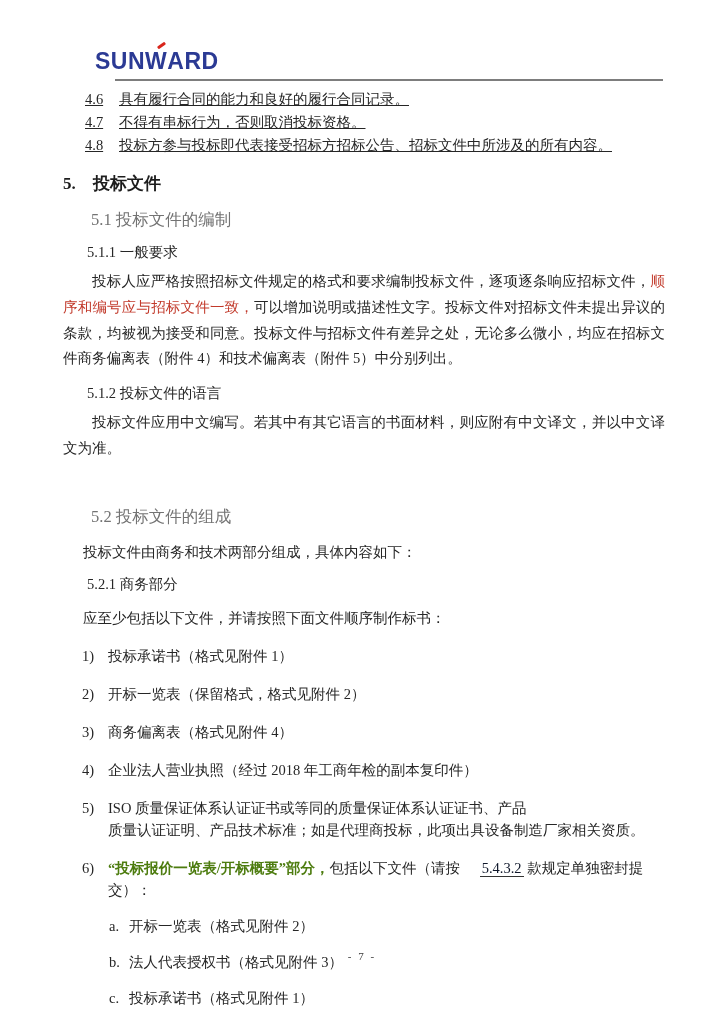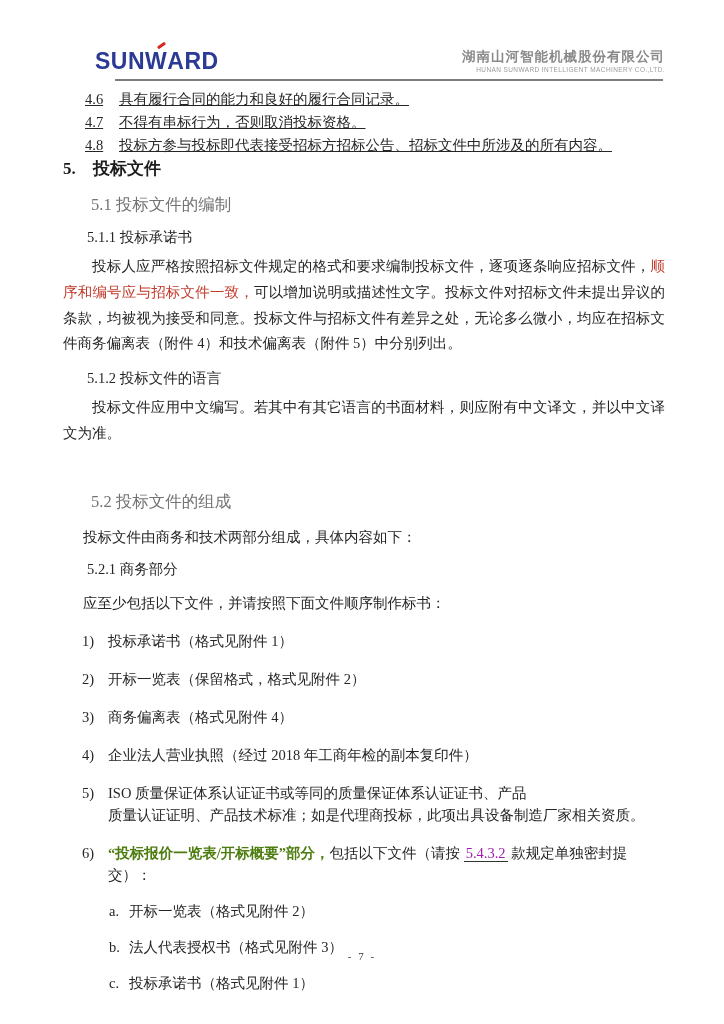--- a/index.html
+++ b/index.html
@@ -19,51 +19,47 @@
     font-size:13.5px;color:#8a8a8a;letter-spacing:1px;}
   .company-en{margin-top:3px;font-family:"Liberation Sans", sans-serif;
     font-size:6.5px;color:#9b9b9b;letter-spacing:0.4px;}
   .header-rule{position:absolute;top:79px;left:115px;width:548px;height:2px;
     background:#7d7d7d;}
   
   .content{position:absolute;top:88px;left:63px;width:602px;font-size:14.5px;}
   .clauses{margin-left:22px;}
   .clause{display:flex;line-height:23px;text-decoration:underline;}
   .clause .num{flex:0 0 34px;}
-  .h1{font-size:17px;font-weight:bold;color:#1c1c1c;}
+  .h1{margin-top:15px;font-size:17px;font-weight:bold;color:#1c1c1c;}
   .h1 .no{display:inline-block;width:30px;}
   .h2{margin-top:14px;margin-left:28px;font-size:16.5px;color:#737373;}
   .h3{margin-top:12px;margin-left:24px;font-size:14.5px;color:#262626;}
   .para{margin-top:7px;line-height:25.8px;text-align:justify;text-indent:2em;}
   .gap-lg{margin-top:44px;}
   .lead{margin-top:13px;margin-left:20px;line-height:22px;}
   .numlist{margin-left:19px;}
   .numitem{display:flex;margin-top:16px;line-height:22px;}
   .numitem .num{flex:0 0 26px;}
   .numitem .txt{flex:1;}
   .redbold{color:#4d7c0f;font-weight:bold;}
   .red{color:#c23a2b;}
-  .xref{color:#a21caf;border-bottom:1px solid #333;padding:0 2px;cursor:pointer;}
+  .xref{color:#0f172a;border-bottom:1px solid #333;padding:0 2px;cursor:pointer;margin-left:16px;}
   .sublist{margin-left:46px;}
   .subitem{display:flex;margin-top:14px;line-height:22px;}
   .subitem .num{flex:0 0 20px;}
   .pageno{position:absolute;bottom:62px;left:0;width:724px;text-align:center;
     font-size:11px;color:#3a3a3a;letter-spacing:2px;}
 </style>
 </head>
 <body>
 
 <div class="page">
 
   <div class="logo"><span>SUN</span><span class="w"><span>W</span><span class="accent"></span></span><span>ARD</span></div>
 
-  <div class="company">
-    <div class="company-cn">湖南山河智能机械股份有限公司</div>
-    <div class="company-en">HUNAN SUNWARD INTELLIGENT MACHINERY CO.,LTD.</div>
-  </div>
 
   <div class="header-rule"></div>
 
   <div class="content">
 
     <div class="clauses">
       <div class="clause">
         <span class="num">4.6</span>
         <span>具有履行合同的能力和良好的履行合同记录。</span>
       </div>
@@ -76,21 +72,21 @@
         <span>投标方参与投标即代表接受招标方招标公告、招标文件中所涉及的所有内容。</span>
       </div>
     </div>
 
     <div class="h1">
       <span class="no">5.</span><span>投标文件</span>
     </div>
 
     <div class="h2">5.1 投标文件的编制</div>
 
-    <div class="h3">5.1.1 投标承诺书</div>
+    <div class="h3">5.1.1 一般要求</div>
 
     <div class="para"><span>投标人应严格按照招标文件规定的格式和要求编制投标文件，逐项逐条响应招标文件，</span><span class="red">顺序和编号应与招标文件一致，</span><span>可以增加说明或描述性文字。投标文件对招标文件未提出异议的条款，均被视为接受和同意。投标文件与招标文件有差异之处，无论多么微小，均应在招标文件商务偏离表（附件 4）和技术偏离表（附件 5）中分别列出。</span></div>
 
     <div class="h3">5.1.2 投标文件的语言</div>
 
     <div class="para">投标文件应用中文编写。若其中有其它语言的书面材料，则应附有中文译文，并以中文译文为准。</div>
 
     <div class="h2 gap-lg">5.2 投标文件的组成</div>
 
     <div class="lead">投标文件由商务和技术两部分组成，具体内容如下：</div>

